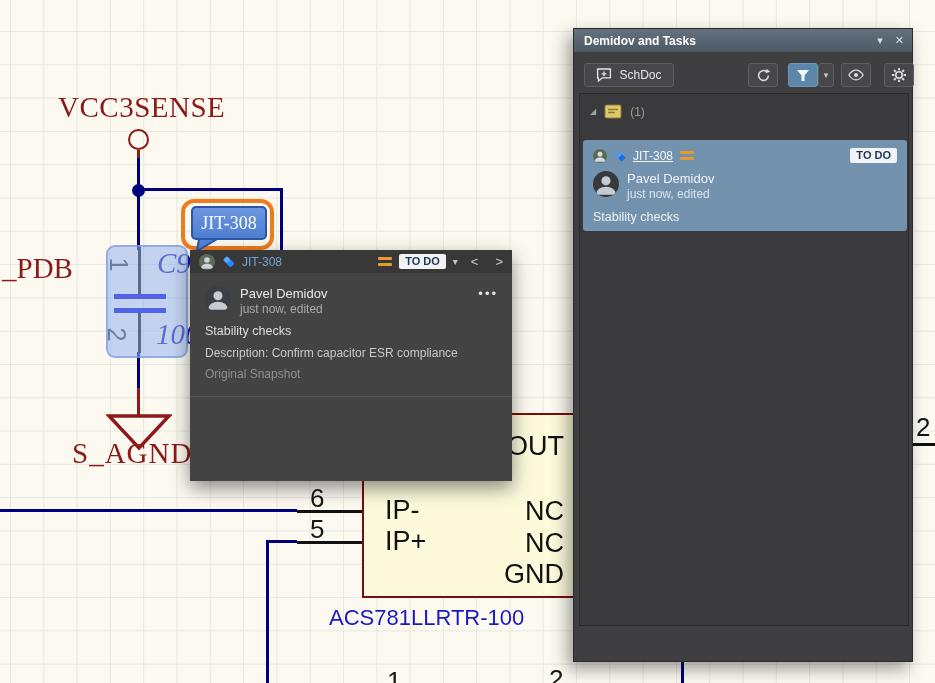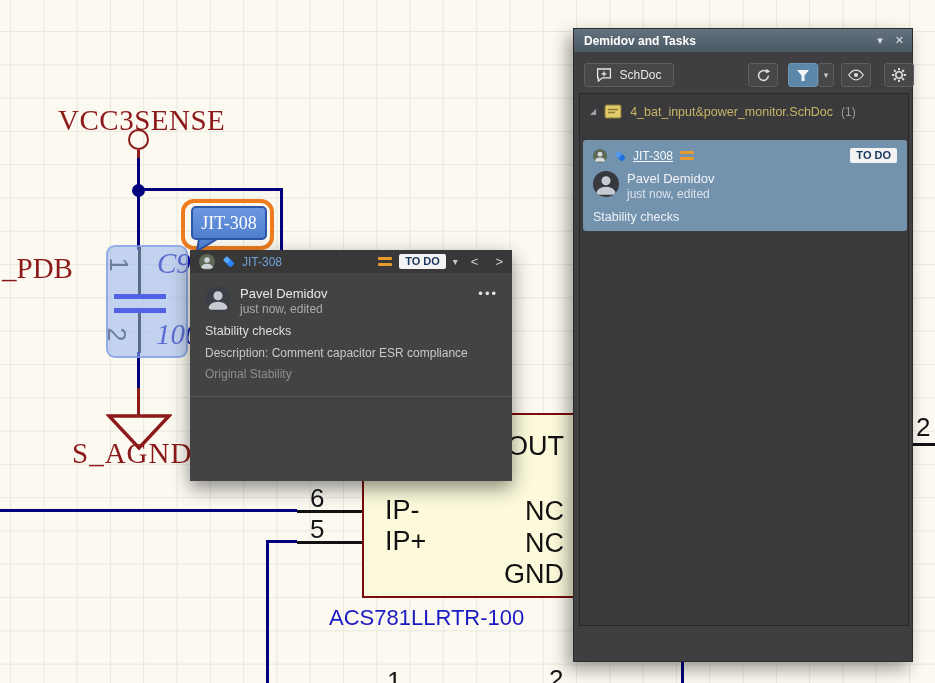--- a/index.html
+++ b/index.html
@@ -95,21 +95,21 @@
   .card-row2 { display:flex; gap:8px; margin-top:8px; }
   .card-name { color:#F2F4F6; font-size:13px; }
   .card-time { color:#DCE3EA; font-size:12px; margin-top:1px; }
   .card-summary { margin-top:9px; color:#EEF2F6; font-size:12.5px; }
 </style>
 </head>
 <body>
 
 <div class="stage">
 
-  <div class="abs serif dkred" style="left:58px; top:104px; font-size:29px; letter-spacing:0.5px;">VCC3SENSE</div>
+  <div class="abs serif dkred" style="left:58px; top:91px; font-size:29px; letter-spacing:0.5px;">VCC3SENSE</div>
   <div class="pwr-circle" style="left:128px; top:129px;"></div>
   <div class="abs" style="left:137px; top:150px; width:3px; height:9px; background:#8C1A1A;"></div>
 
   <div class="wire" style="left:137px; top:158px; width:3px; height:92px;"></div>
   <div class="junction" style="left:132px; top:184px;"></div>
   <div class="wire" style="left:137px; top:188px; width:146px; height:3px;"></div>
   <div class="wire" style="left:280px; top:188px; width:3px; height:68px;"></div>
 
   <div class="abs serif dkred" style="left:2px; top:252px; font-size:29px;">_PDB</div>
 
@@ -196,22 +196,22 @@
           </svg>
       </div>
       <div>
         <div class="author-name">Pavel Demidov</div>
         <div class="author-time">just now, edited</div>
       </div>
       <span class="more-dots">•••</span>
     </div>
 
     <div class="popup-summary">Stability checks</div>
-    <div class="popup-desc">Description: Comment capacitor ESR compliance</div>
-    <div class="popup-snap">Original Stability</div>
+    <div class="popup-desc">Description: Confirm capacitor ESR compliance</div>
+    <div class="popup-snap">Original Snapshot</div>
     <div class="popup-divider"></div>
   </div>
 
   <div class="panel">
     <div class="panel-header">
       <span class="panel-title">Demidov and Tasks</span>
       <span class="panel-header-icons">
         <span>▾</span>
         <span>✕</span>
       </span>
@@ -255,21 +255,20 @@
       </div>
     </div>
 
     <div class="content-area">
       <div class="doc-row">
         <span class="expander">◢</span>
         <svg width="18" height="15" viewBox="0 0 18 15">
           <rect x="1" y="1" width="16" height="13" rx="1.5" fill="#E0C968" stroke="#8A7A3A"></rect>
           <path d="M4 5.5h10 M4 8.5h7" stroke="#8A7A3A" stroke-width="1.3"></path>
         </svg>
-        <span class="doc-name">4_bat_input&amp;power_monitor.SchDoc</span>
         <span class="doc-count">(1)</span>
       </div>
 
       <div class="card">
         <div class="card-row1">
           <div class="avatar" style="width:14px; height:14px; background:#5E6A55;">
             <svg viewBox="0 0 24 24">
                 <circle cx="12" cy="9" r="4.2" fill="#D6DBDF"></circle>
                 <path d="M3 22c0-5 4-7.5 9-7.5s9 2.5 9 7.5z" fill="#D6DBDF"></path>
               </svg>

